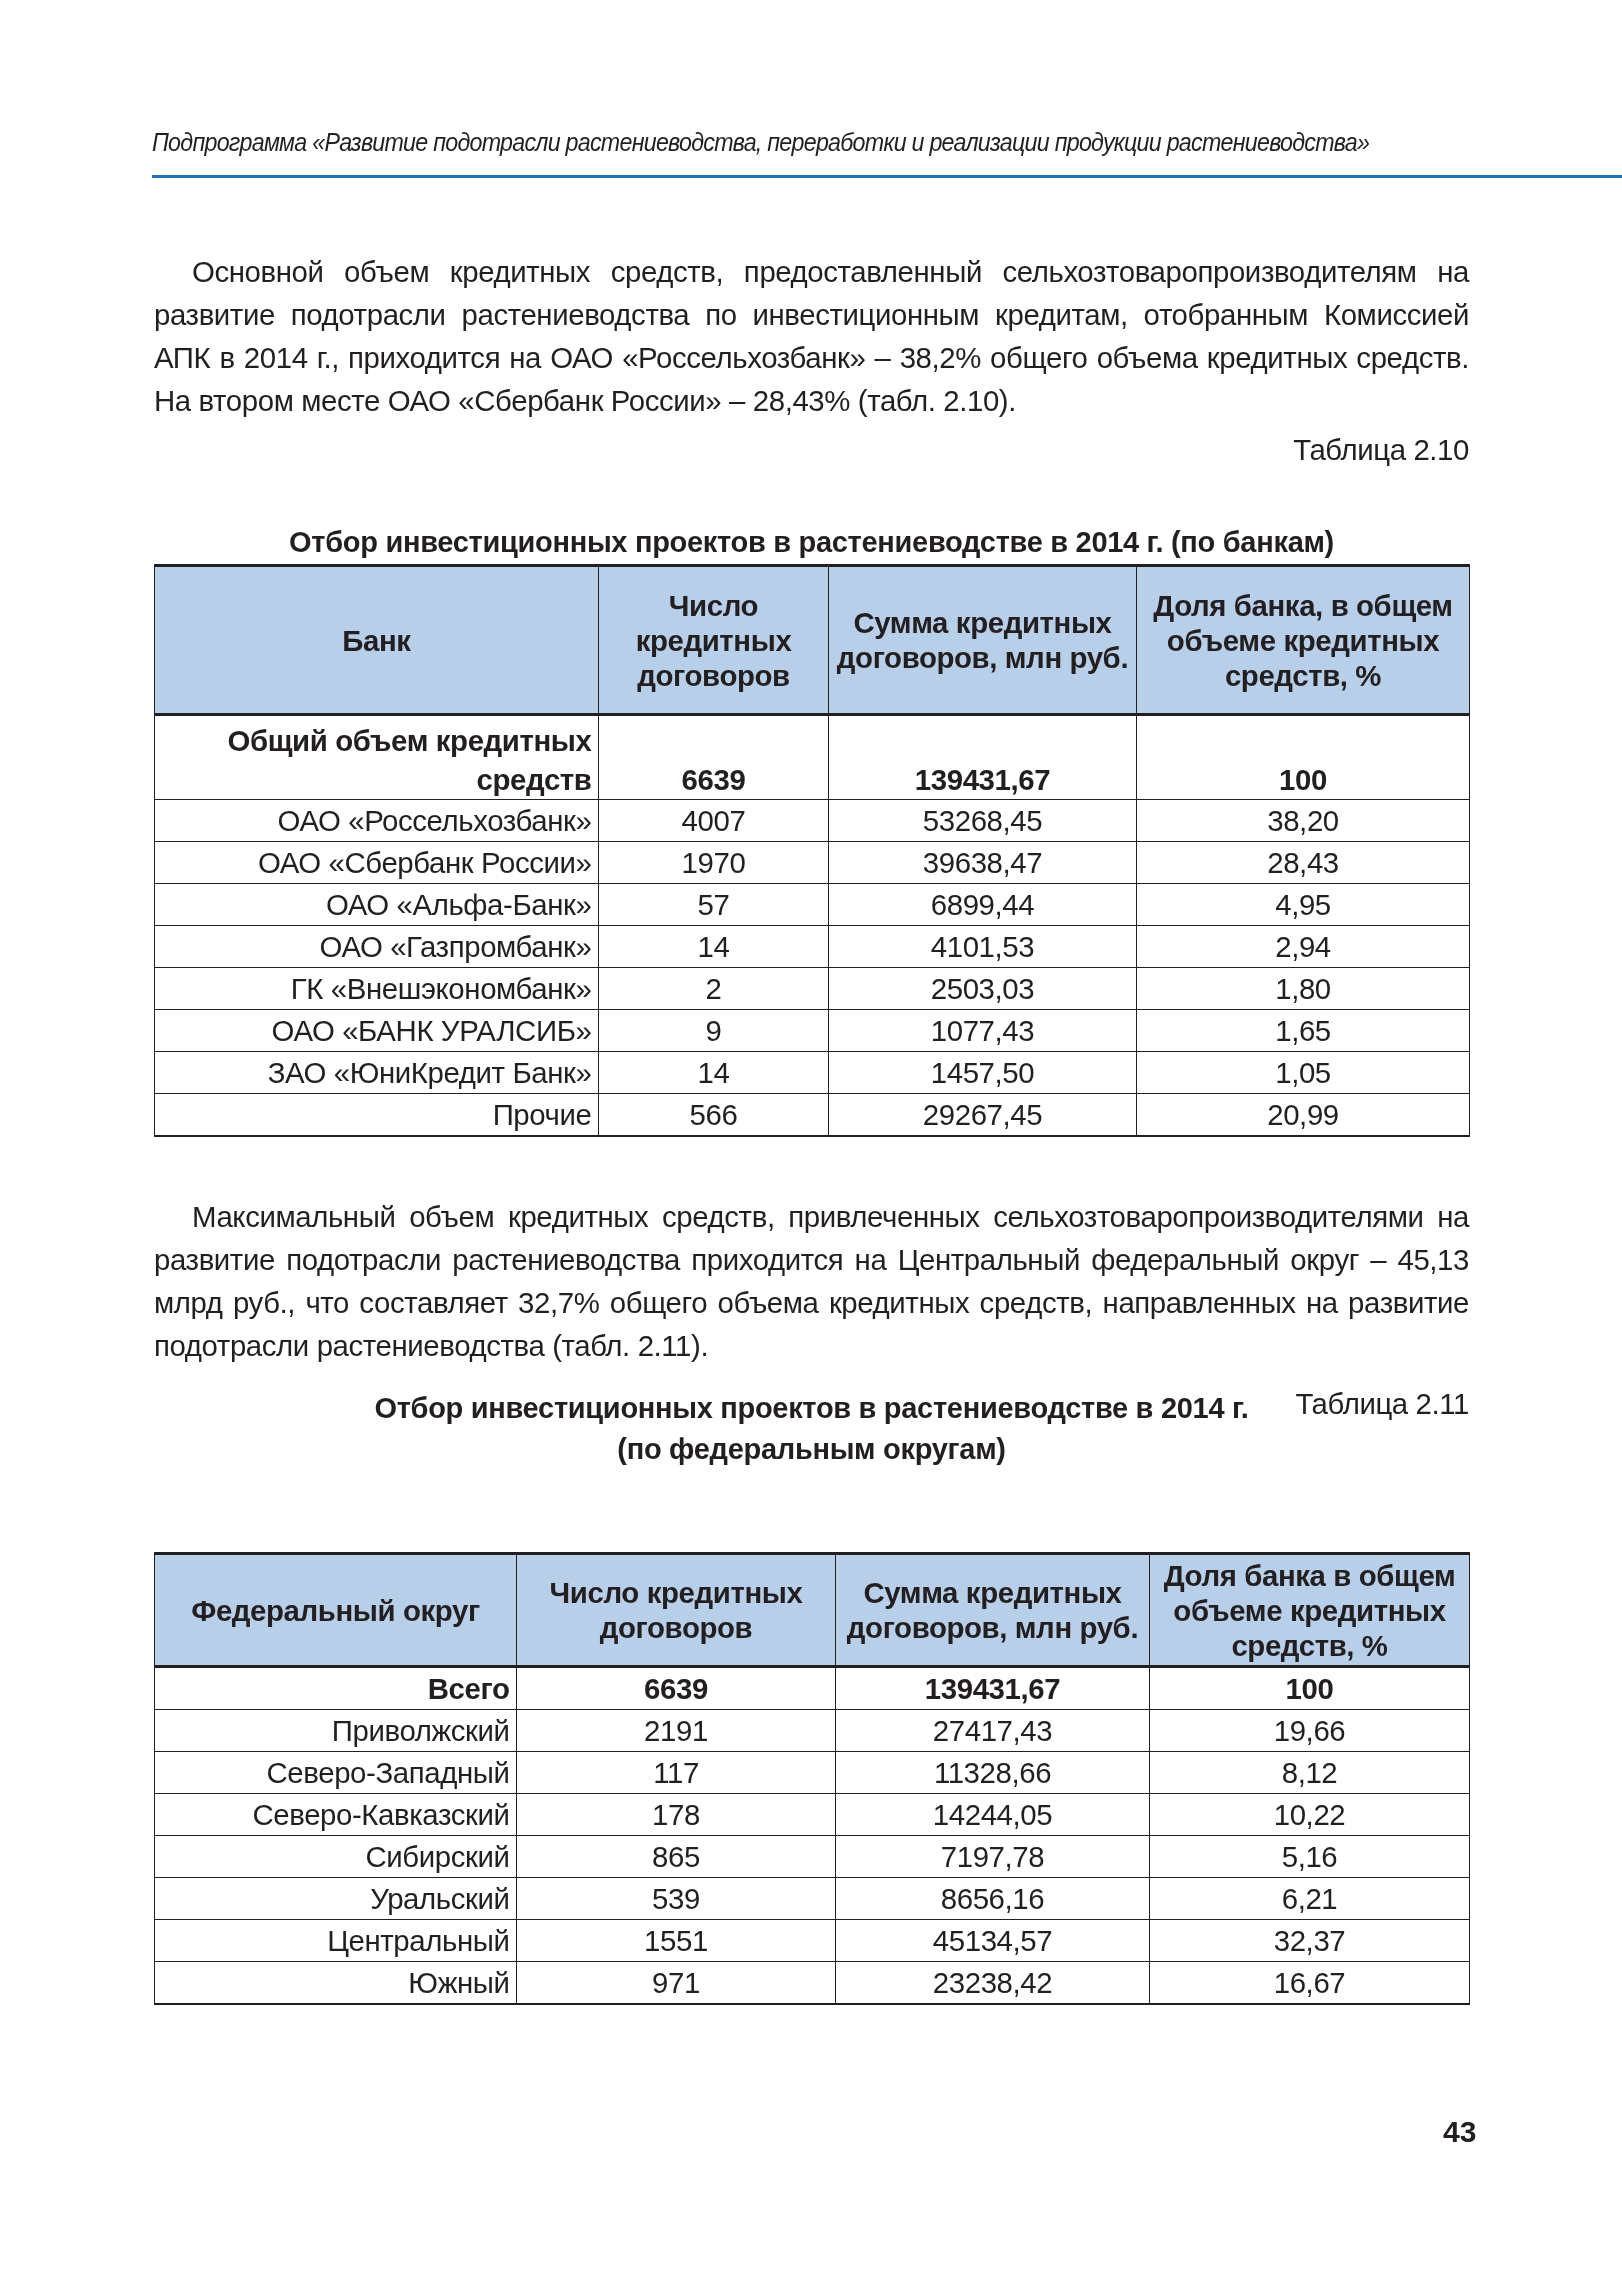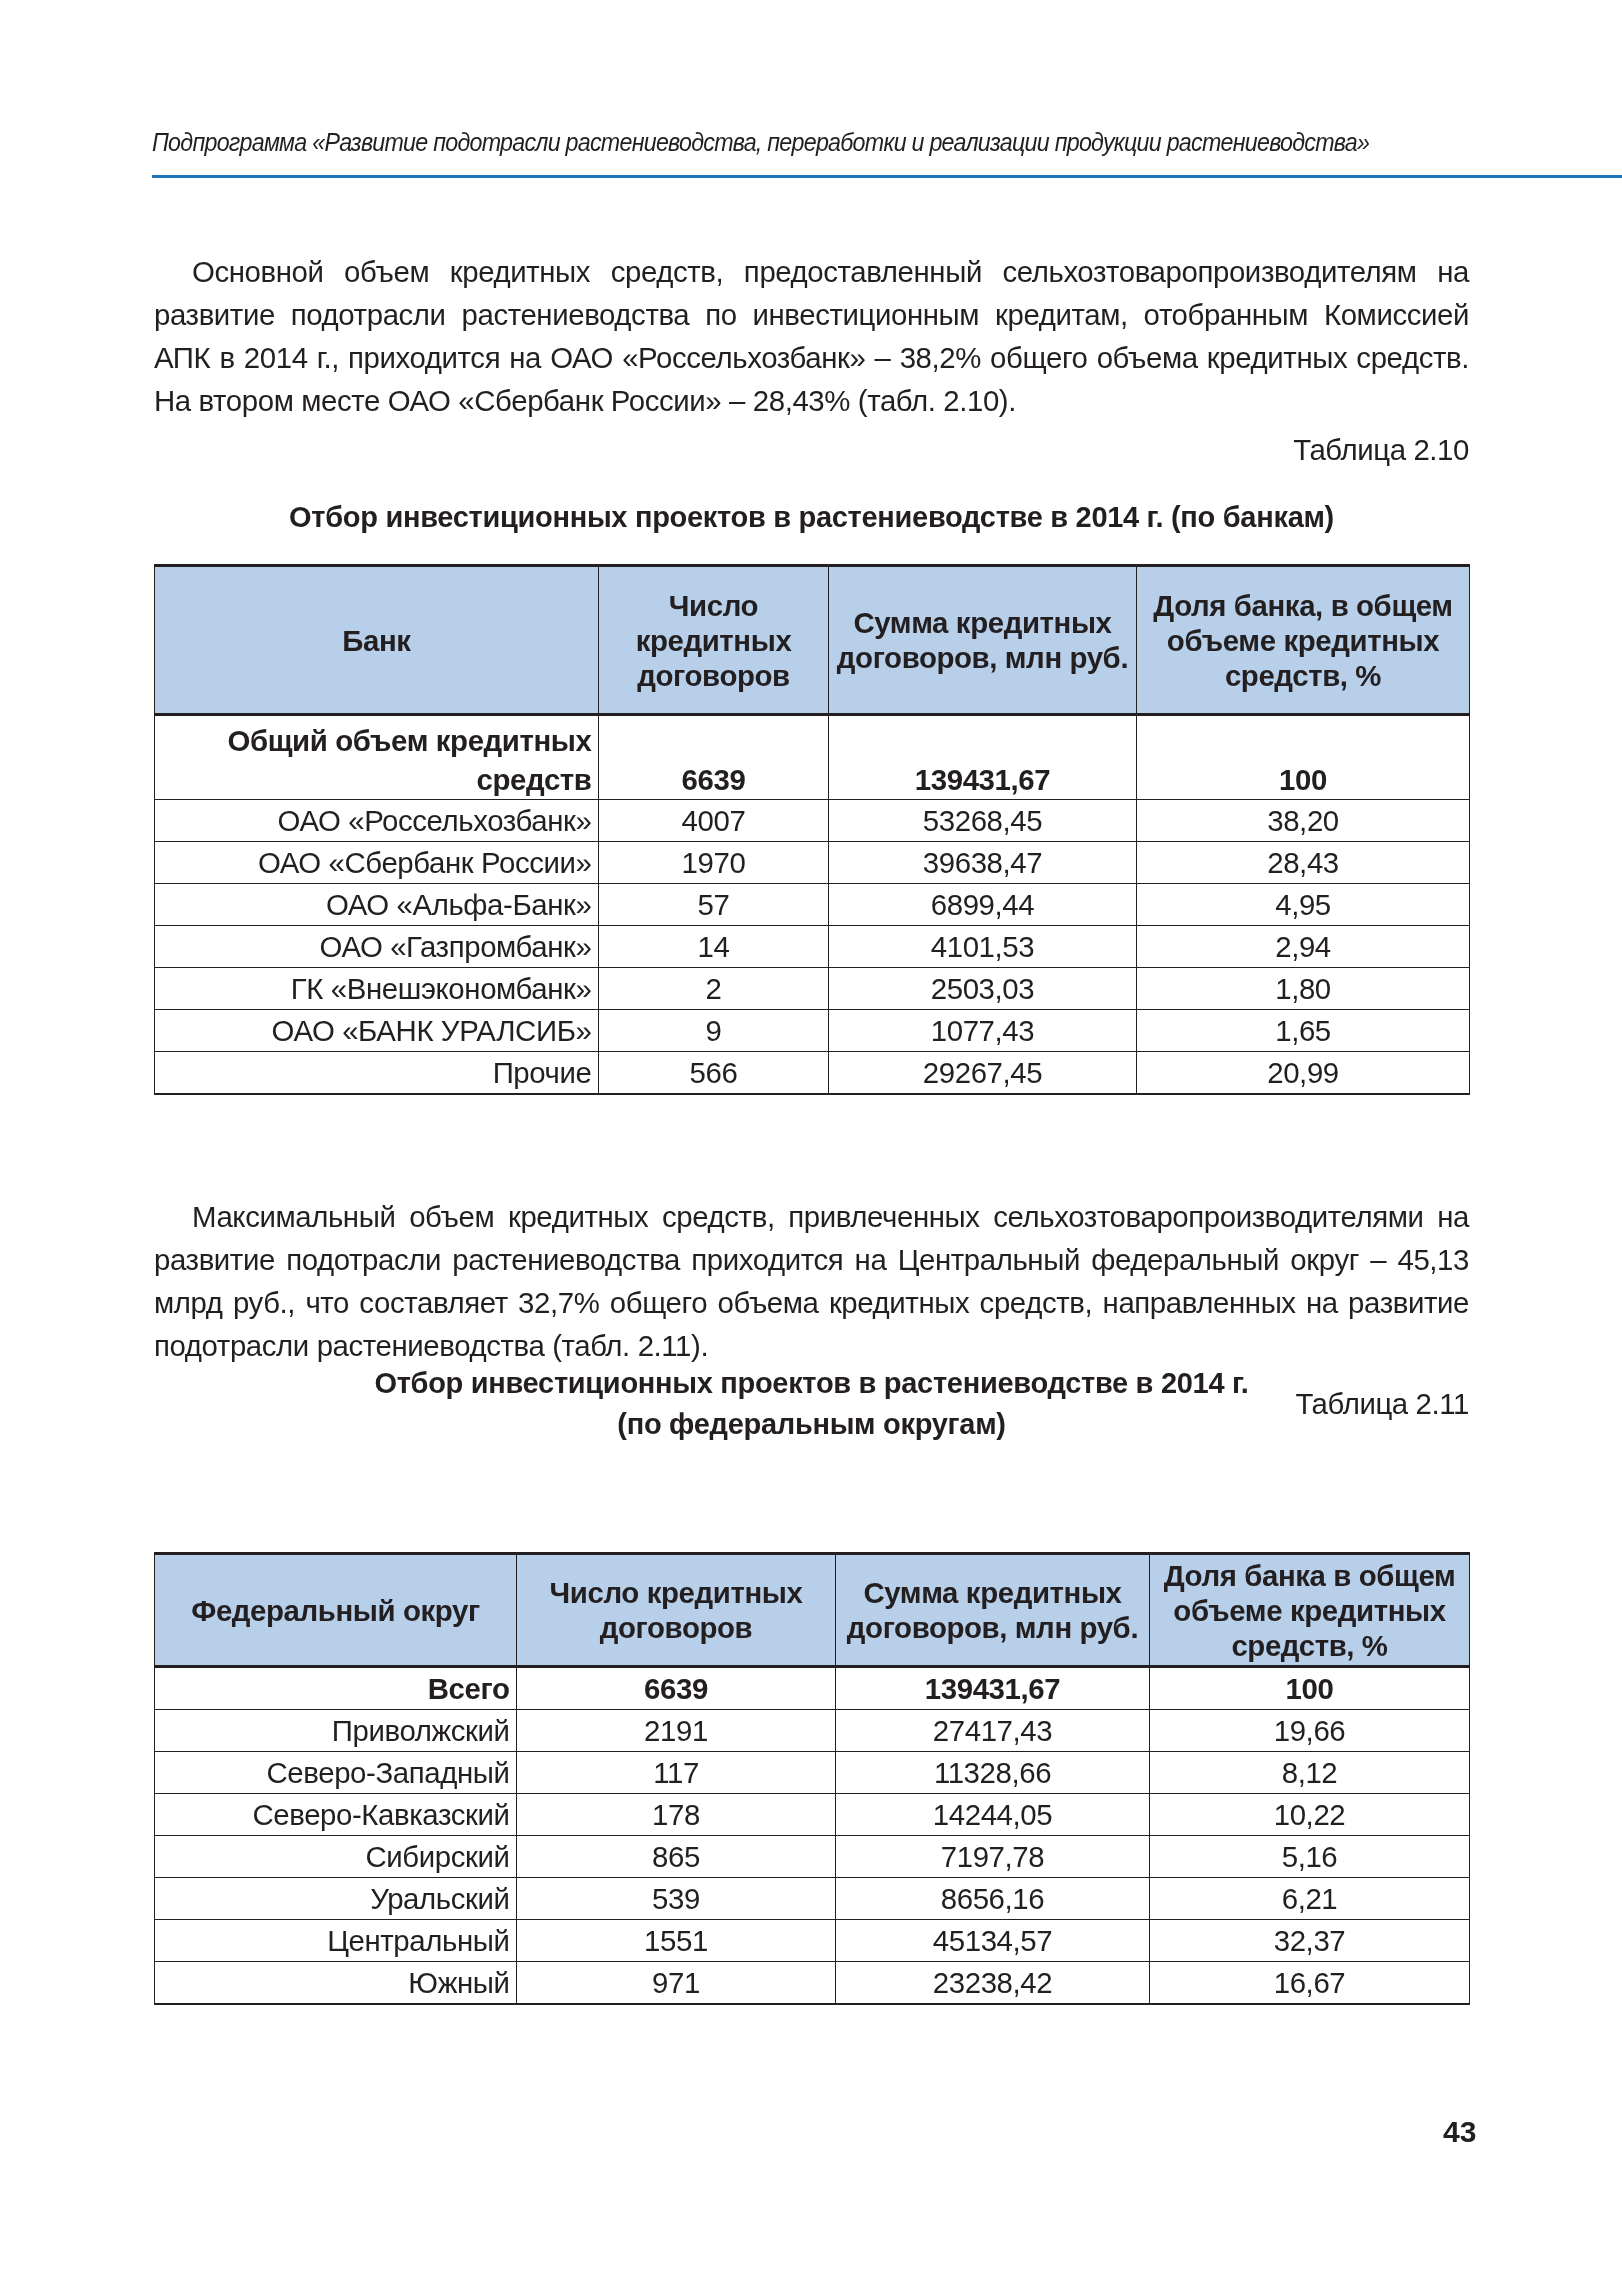--- a/index.html
+++ b/index.html
@@ -10,21 +10,21 @@
   .header-rule { position:absolute; left:152px; top:175px; width:1471px; height:2.6px; background:#1a75bb; }
   .para { position:absolute; left:154px; width:1315px; font-size:29.4px; line-height:43px;
           text-align:justify; text-align-last:left; letter-spacing:-0.4px; }
   .para .indent { display:inline-block; width:38px; }
   .p1 { top:242px;margin-top:8px; }
   .p2 { top:1195px; }
   .table-label { position:absolute; right:154px; font-size:29.4px; letter-spacing:-0.4px; }
   .tl1 { top:433px; }
   .tl2 { top:1387px; }
   .caption { position:absolute; left:154px; width:1315px; text-align:center; font-weight:bold;
-             font-size:29px; line-height:41px; letter-spacing:-0.3px; }
+             font-size:29px; line-height:41px; letter-spacing:-0.3px;margin-top:25px; }
   .cap1 { top:497px; }
   .cap2 { top:1363px; }
   table { position:absolute; left:154px; width:1315px; border-collapse:collapse; table-layout:fixed; }
   .t1 { top:564px; }
   .t2 { top:1552px; }
   th, td { border:1.3px solid #231f20; padding:0 6.5px; font-size:29.4px; letter-spacing:-0.4px; }
   th { background:#b8cfea; font-weight:bold; text-align:center; line-height:35px; }
   td { line-height:39px; height:41px; text-align:center; }
   td.name { text-align:right; padding-left:6.5px; }
   tr.total td { font-weight:bold; }
@@ -92,20 +92,26 @@
         <td class="name">ГК «Внешэкономбанк»</td>
         <td>2</td>
         <td>2503,03</td>
         <td>1,80</td>
       </tr>
   <tr>
         <td class="name">ОАО «БАНК УРАЛСИБ»</td>
         <td>9</td>
         <td>1077,43</td>
         <td>1,65</td>
+      </tr>
+  <tr>
+        <td class="name">ЗАО «ЮниКредит Банк»</td>
+        <td>14</td>
+        <td>1457,50</td>
+        <td>1,05</td>
       </tr>
   <tr>
         <td class="name">Прочие</td>
         <td>566</td>
         <td>29267,45</td>
         <td>20,99</td>
       </tr>
 </tbody>
   </table>
 

